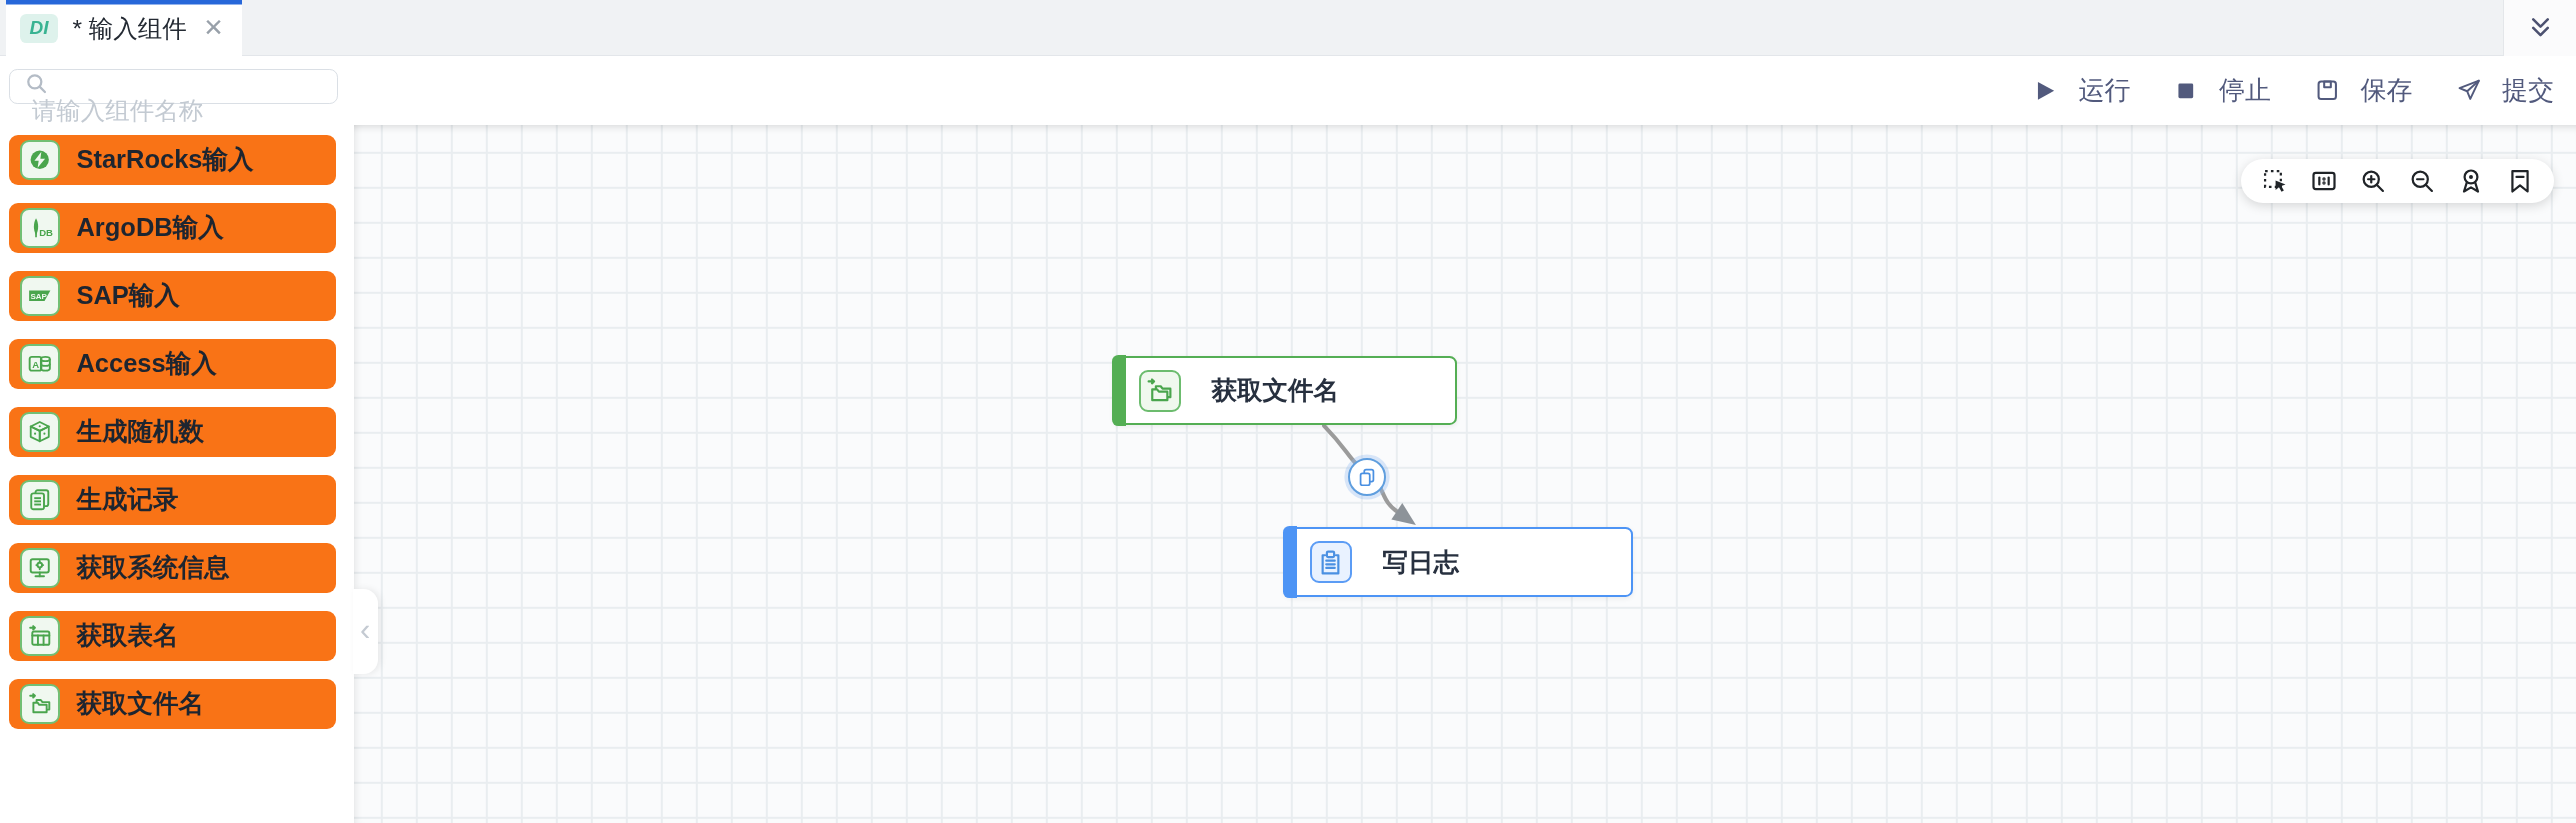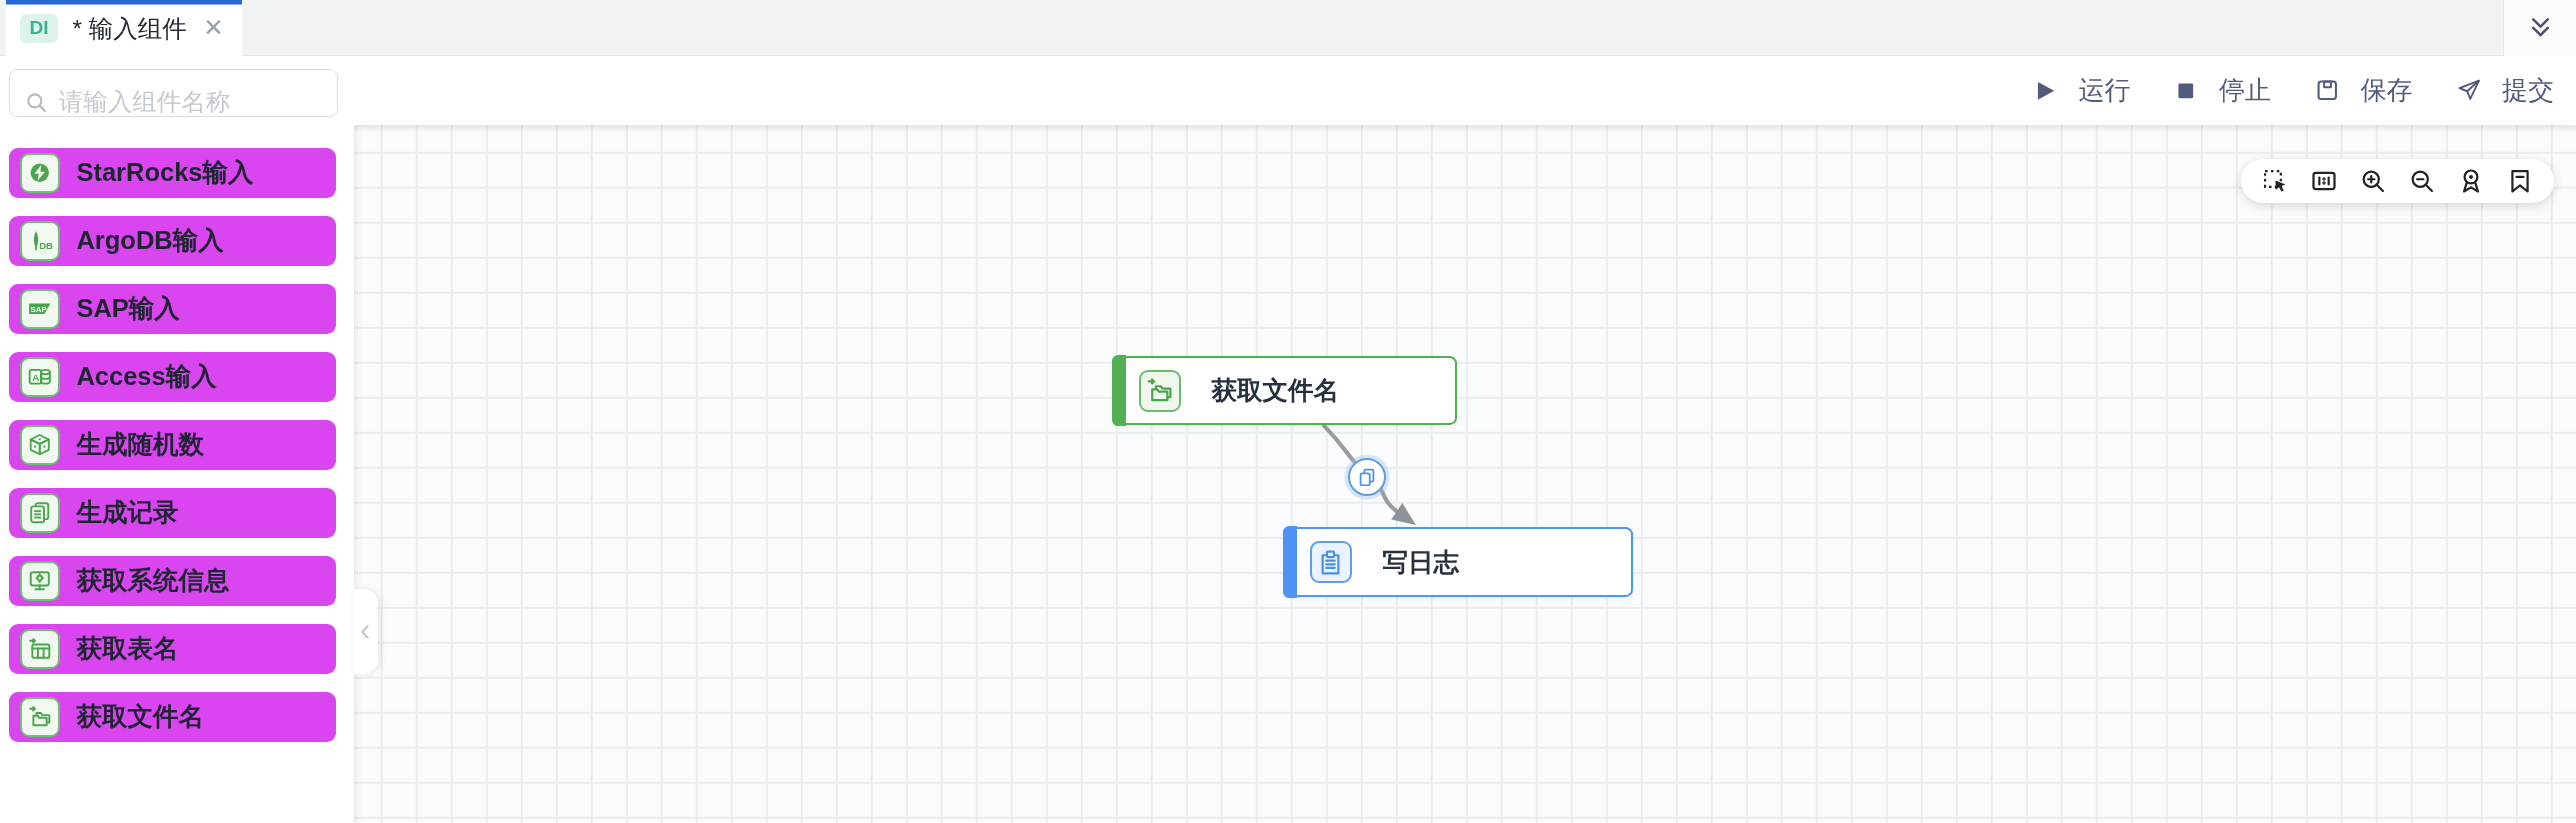--- a/index.html
+++ b/index.html
@@ -7,36 +7,36 @@
     font-family:"Liberation Sans","DejaVu Sans",sans-serif; }
 
   
   .tabbar { position:absolute; left:0; top:0; width:2576px; height:56px;
     background:#f0f2f4; border-bottom:0.9px solid #e3e6ea; }
   .tab { position:absolute; left:5.5px; top:0; height:56px; min-width:202px;
     background:#fff; display:flex; align-items:center; padding:0 14.5px;
     box-shadow:inset 0 4.5px 0 #2767d9; }
   .di-badge { display:inline-flex; align-items:center; justify-content:center;
     width:38px; height:29px; border-radius:6.4px; background:#def2ec; color:#38b392;
-    font-size:19px; font-weight:bold; }
+    font-size:19px; font-weight:bold;font-style:italic; }
   .tab-title { margin:0 12.7px 0 14.5px; font-size:24.5px; color:#242a33; white-space:nowrap; }
   .tab-close { font-size:24.5px; color:#98a0a9; cursor:pointer; line-height:1; padding:3.6px; }
   .tabbar-right { position:absolute; right:0; top:0; width:73px; height:56px;
     background:#fbfbfc; border-left:0.9px solid #e4e7ea; display:flex;
     align-items:center; justify-content:center; cursor:pointer; }
 
   
   .sidebar { position:absolute; left:0; top:56px; width:354px; height:767px; background:#fff; }
-  .search-box { margin:12.7px 16.4px 0 9px; height:48px; border:1.8px solid #dadfe5;
-    border-radius:8.2px; display:flex; align-items:flex-end; padding:0 12.7px; background:#fff; }
+  .search-box { margin:12.7px 16.4px 0 9px; height:35px; border:1.8px solid #dadfe5;
+    border-radius:8.2px; display:flex; align-items:flex-start; padding:0 12.7px; background:#fff;flex-direction:column; }
   .search-box input { border:none; outline:none; flex:1; font-size:24.5px; margin-left:9px;
     color:#333; background:transparent; font-family:inherit; }
   .search-box input::placeholder { color:#c3cad2; }
   .component-list { margin-top:31px; }
-  .component-item { height:50px; margin:0 18px 18px 9px; background:#d946ef;
+  .component-item { height:50px; margin:0 18px 18px 9px; background:#f97316;
     border-radius:9px; display:flex; align-items:center; padding-left:11px; cursor:grab;text-align:center; }
   .icon-box { width:40px; height:40px; border-radius:9px; background:#f0f8f0;
     border:2.3px solid #72bf74; display:flex; align-items:center; justify-content:center;
     flex:none; }
   .component-item .label { margin-left:16.4px; font-size:25.5px; font-weight:bold; color:#1d2530; }
 
   .collapse-handle { position:absolute; left:353px; top:589px; width:24.5px; height:85px;
     background:#fff; border-radius:0 14.5px 14.5px 0; box-shadow:2.7px 0 7.3px rgba(0,0,0,.08);
     display:flex; align-items:center; justify-content:center; cursor:pointer; z-index:5; }
   .collapse-handle span { color:#c4cad2; font-size:31px; line-height:1; transform:translatey(-1.8px); }

